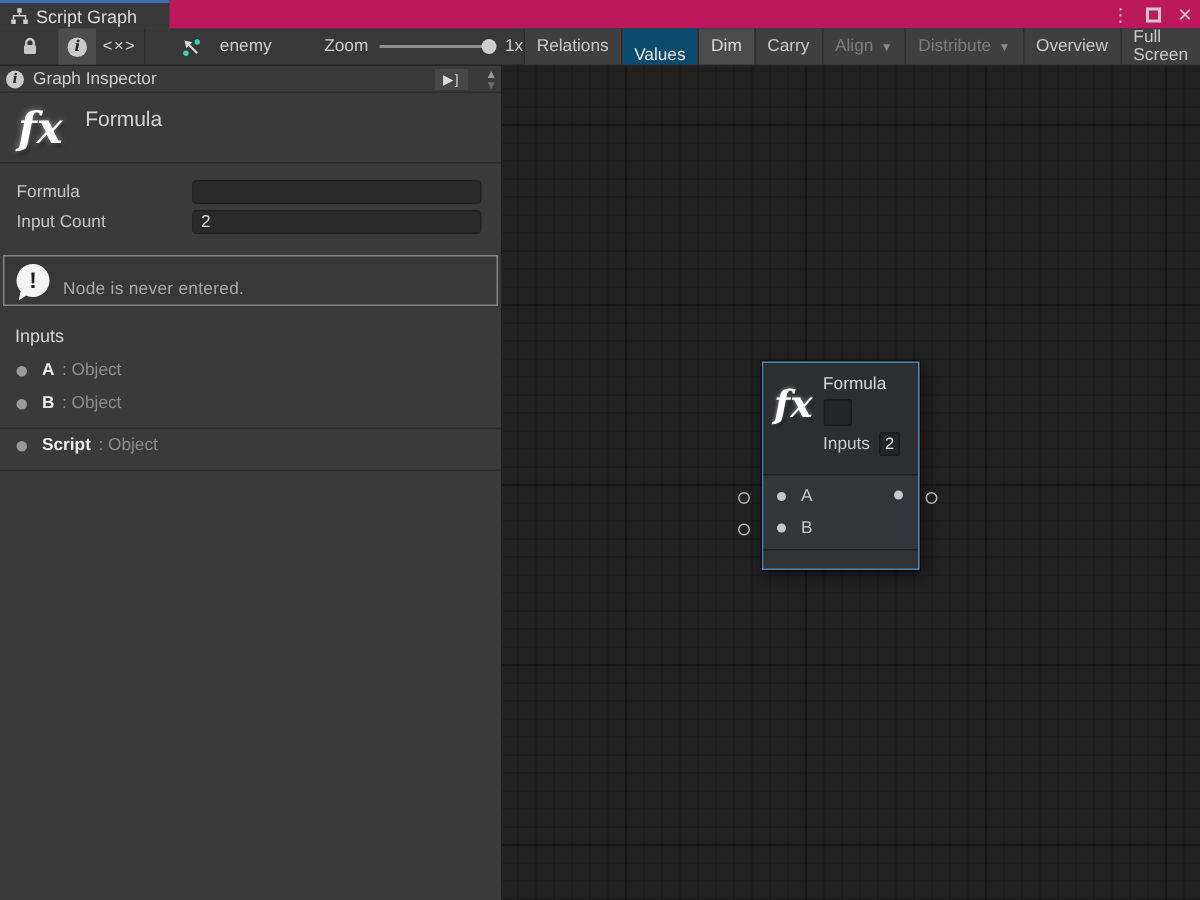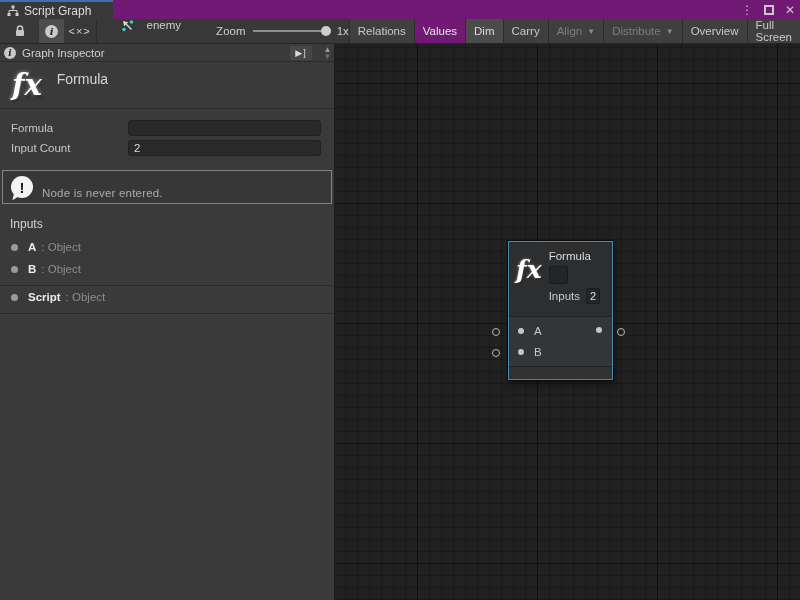--- a/index.html
+++ b/index.html
@@ -6,21 +6,21 @@
   html,body { width:800px; height:600px; overflow:hidden; }
   body {
     font-family:"Liberation Sans", sans-serif;
     font-size:11.5px;
     background:#383838;
     color:#cccccc;
     position:relative;
   }
 
   
-  .tabbar { position:absolute; left:0; top:0; width:800px; height:19px; background:#701a75; }
+  .tabbar { position:absolute; left:0; top:0; width:800px; height:19px; background:#be185d; }
   .tab-active {
     position:absolute; left:0; top:0; width:113px; height:19px;
     background:#383838; border-top:2px solid #3e6fb0;
     display:flex; align-items:center; gap:5px; padding-left:7px;
     color:#dedede; font-size:12px;
   }
   .win-controls { position:absolute; right:5px; top:0; height:19px; display:flex; align-items:center; gap:11px; color:#c9c9c9; }
   .wc-menu { font-size:12px; letter-spacing:0; }
   .wc-max { width:10px; height:10px; border:2px solid #c9c9c9; }
   .wc-close { font-size:12px; }
@@ -33,33 +33,33 @@
   }
   .tool-btn { display:flex; align-items:center; justify-content:center; height:100%; }
   .lock-btn { width:47px; }
   .info-btn { width:29px; background:#4d4d4d; }
   .code-btn { width:39px; color:#d2d2d2; font-size:11px; letter-spacing:1px; border-right:1px solid #2c2c2c; }
   .info-circle {
     width:13px; height:13px; border-radius:50%; background:#c9c9c9;
     color:#262626; font:italic bold 10px "DejaVu Serif", serif;
     display:flex; align-items:center; justify-content:center;
   }
-  .breadcrumb { display:flex; align-items:flex-start; gap:13px; margin-left:24px; color:#cfcfcf; }
+  .breadcrumb { display:flex; align-items:center; gap:13px; margin-left:24px; color:#cfcfcf; }
   .zoom-label { margin-left:35px; align-self:center; color:#cfcfcf; }
   .zoom-slider { position:relative; width:92px; margin-left:7px; align-self:center; height:12px; }
   .zoom-track { position:absolute; left:0; right:0; top:5px; height:2px; background:#8d8d8d; }
   .zoom-handle { position:absolute; right:-1px; top:1px; width:10px; height:10px; border-radius:50%; background:#cdcdcd; }
   .zoom-value { margin-left:7px; align-self:center; color:#cfcfcf; }
 
   .tb-right { margin-left:auto; display:flex; align-items:stretch; }
   .tb-btn {
     display:flex; align-items:center; padding:0 8px;
     background:#3f3f3f; color:#c9c9c9; border-left:1px solid #2d2d2d; font-size:11.5px;
   }
-  .tb-btn.state-on  { background:#701a75; color:#e9e9e9; }
+  .tb-btn.state-on  { background:#0c4a6e; color:#e9e9e9;align-items:flex-end; }
   .tb-btn.state-dim { background:#4b4b4b; color:#dadada; }
   .tb-btn.disabled  { color:#7d7d7d; }
   .caret { font-size:8px; margin-left:5px; color:#8a8a8a; }
 
   
   .inspector {
     position:absolute; left:0; top:44px; width:335px; height:556px;
     background:#3a3a3a; border-right:1px solid #1e1e1e;
   }
   .insp-header {

